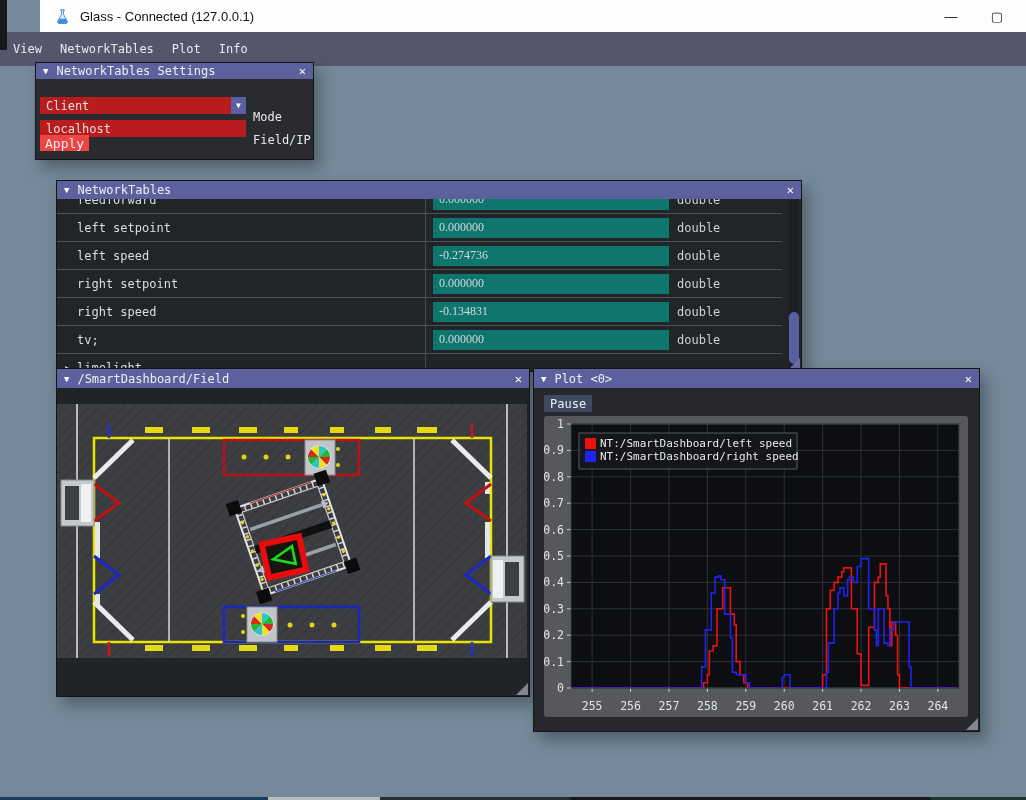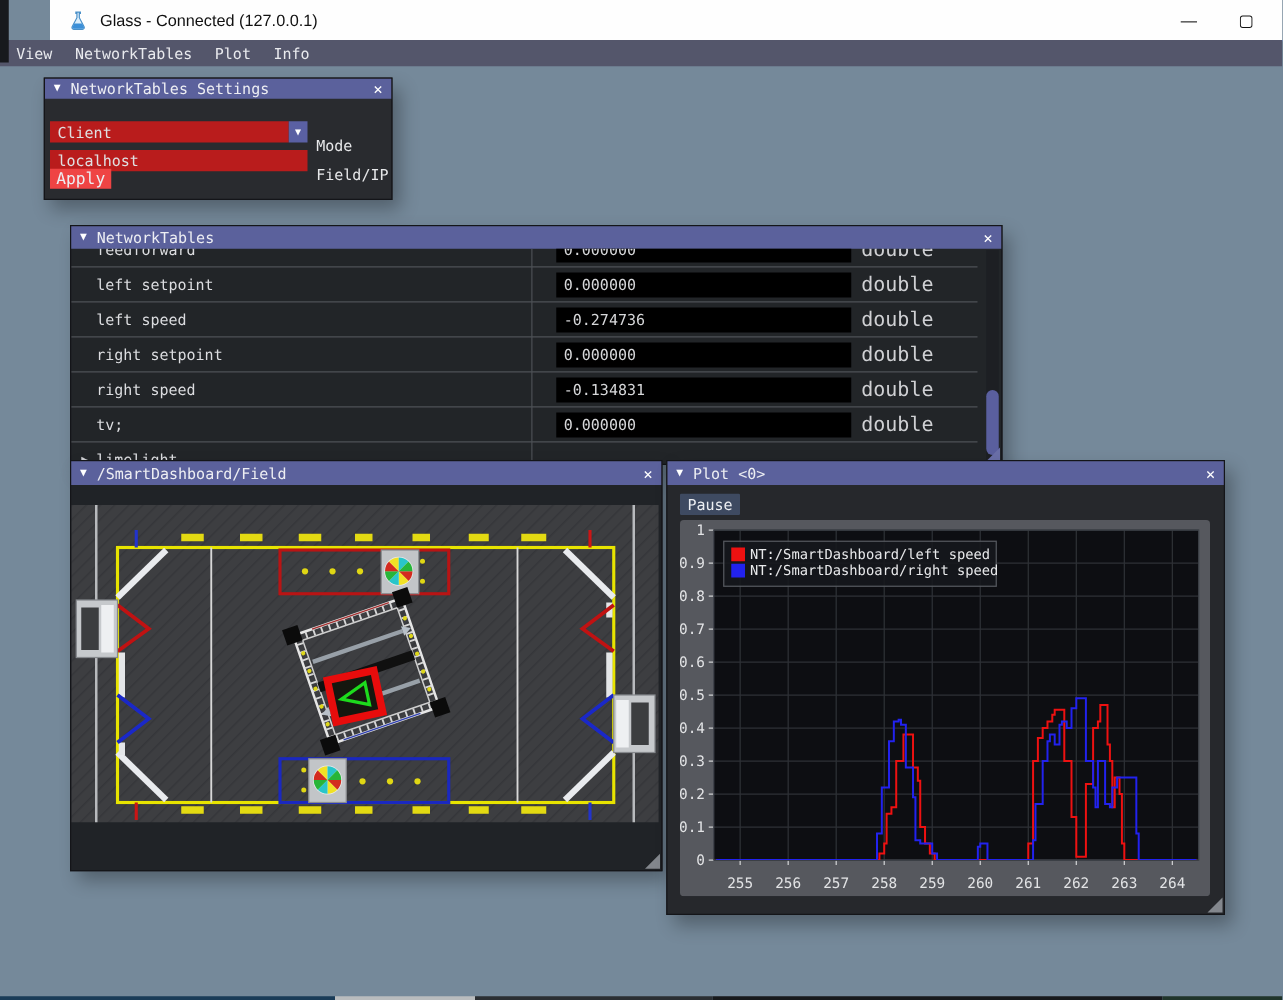--- a/index.html
+++ b/index.html
@@ -10,21 +10,21 @@
   #os-titlebar{position:absolute;left:0;top:0;width:1026px;height:32px;background:#fefefe;
                display:flex;align-items:center;border-bottom:1px solid #1d4ed8;margin-left:40px;}
   #corner-notch{position:absolute;left:0;top:0;width:7px;height:50px;background:#17191d;z-index:5;}
   #os-title{font-family:"Liberation Sans",sans-serif;font-size:13px;color:#111;margin-left:9px;}
   #app-icon{margin-left:14px;width:17px;height:17px;flex:none;}
   #win-controls{margin-left:auto;display:flex;height:100%;}
   .win-btn{width:46px;height:100%;display:flex;align-items:center;justify-content:center;
            font-family:"Liberation Sans",sans-serif;font-size:13px;color:#111;}
 
   
-  #menubar{position:absolute;left:0;top:32px;width:1026px;height:21px;background:#54566b;
+  #menubar{position:absolute;left:0;top:32px;width:1026px;height:34px;background:#54566b;
            display:flex;align-items:center;color:#e9eaee;font-size:12px;}
   .menu-item{padding:0 9px;height:100%;display:flex;align-items:center;}
   .menu-item:first-child{margin-left:4px;}
 
   
   .bottom-strip{position:absolute;bottom:0;height:3px;}
 
   
   .glass-window{position:absolute;background:#26282c;border:1px solid #141519;
                 box-shadow:6px 8px 14px rgba(0,0,0,.30);display:flex;flex-direction:column;}
@@ -48,23 +48,23 @@
   #apply-btn{background:#ef4444;color:#eceef2;font-size:13px;height:16px;padding:0 5px;
              display:flex;align-items:center;}
 
   
   #nt-window{left:56px;top:180px;width:744px;height:190px;background:#222528;}
   #nt-window .gw-title{height:18px;}
   #nt-rows{position:absolute;left:0;top:-13px;right:19px;}
   .nt-row{height:27px;border-bottom:1px solid #4e5156;display:flex;align-items:center;}
   .nt-name{width:352px;padding-left:20px;flex:none;color:#dcdde0;font-size:12px;}
   .nt-tree-arrow{color:#cfd0d3;font-size:9px;width:12px;padding-left:8px;flex:none;}
-  .nt-value{background:#000000;width:224px;height:20px;flex:none;margin-left:16px;
-            color:#d6d7d9;font-size:12px;display:flex;align-items:center;padding:0 6px;}
-  .nt-type{color:#cfd0d3;font-size:16px;margin-left:8px;}
+  .nt-value{background:#0f766e;width:224px;height:20px;flex:none;margin-left:4px;
+            color:#d6d7d9;font-size:12px;display:flex;align-items:center;padding:0 6px;font-family:Liberation Serif, serif;}
+  .nt-type{color:#cfd0d3;font-size:12px;margin-left:8px;}
   #nt-col-divider{position:absolute;left:368px;top:0;bottom:0;width:1px;background:#4a4d52;}
   #nt-scrollbar{position:absolute;right:2px;top:1px;bottom:2px;width:10px;background:#1d1f23;}
   #nt-scroll-thumb{position:absolute;left:0;top:112px;width:10px;height:52px;background:#5a5f9e;border-radius:5px;}
   #nt-grip{position:absolute;right:1px;bottom:1px;width:0;height:0;
            border-left:12px solid transparent;border-bottom:12px solid #6a6fa8;}
 
   
   #field-window{left:56px;top:368px;width:472px;height:327px;background:#202327;}
   #field-svg{position:absolute;left:0;top:16px;}
   #field-grip{position:absolute;right:1px;bottom:1px;width:0;height:0;

